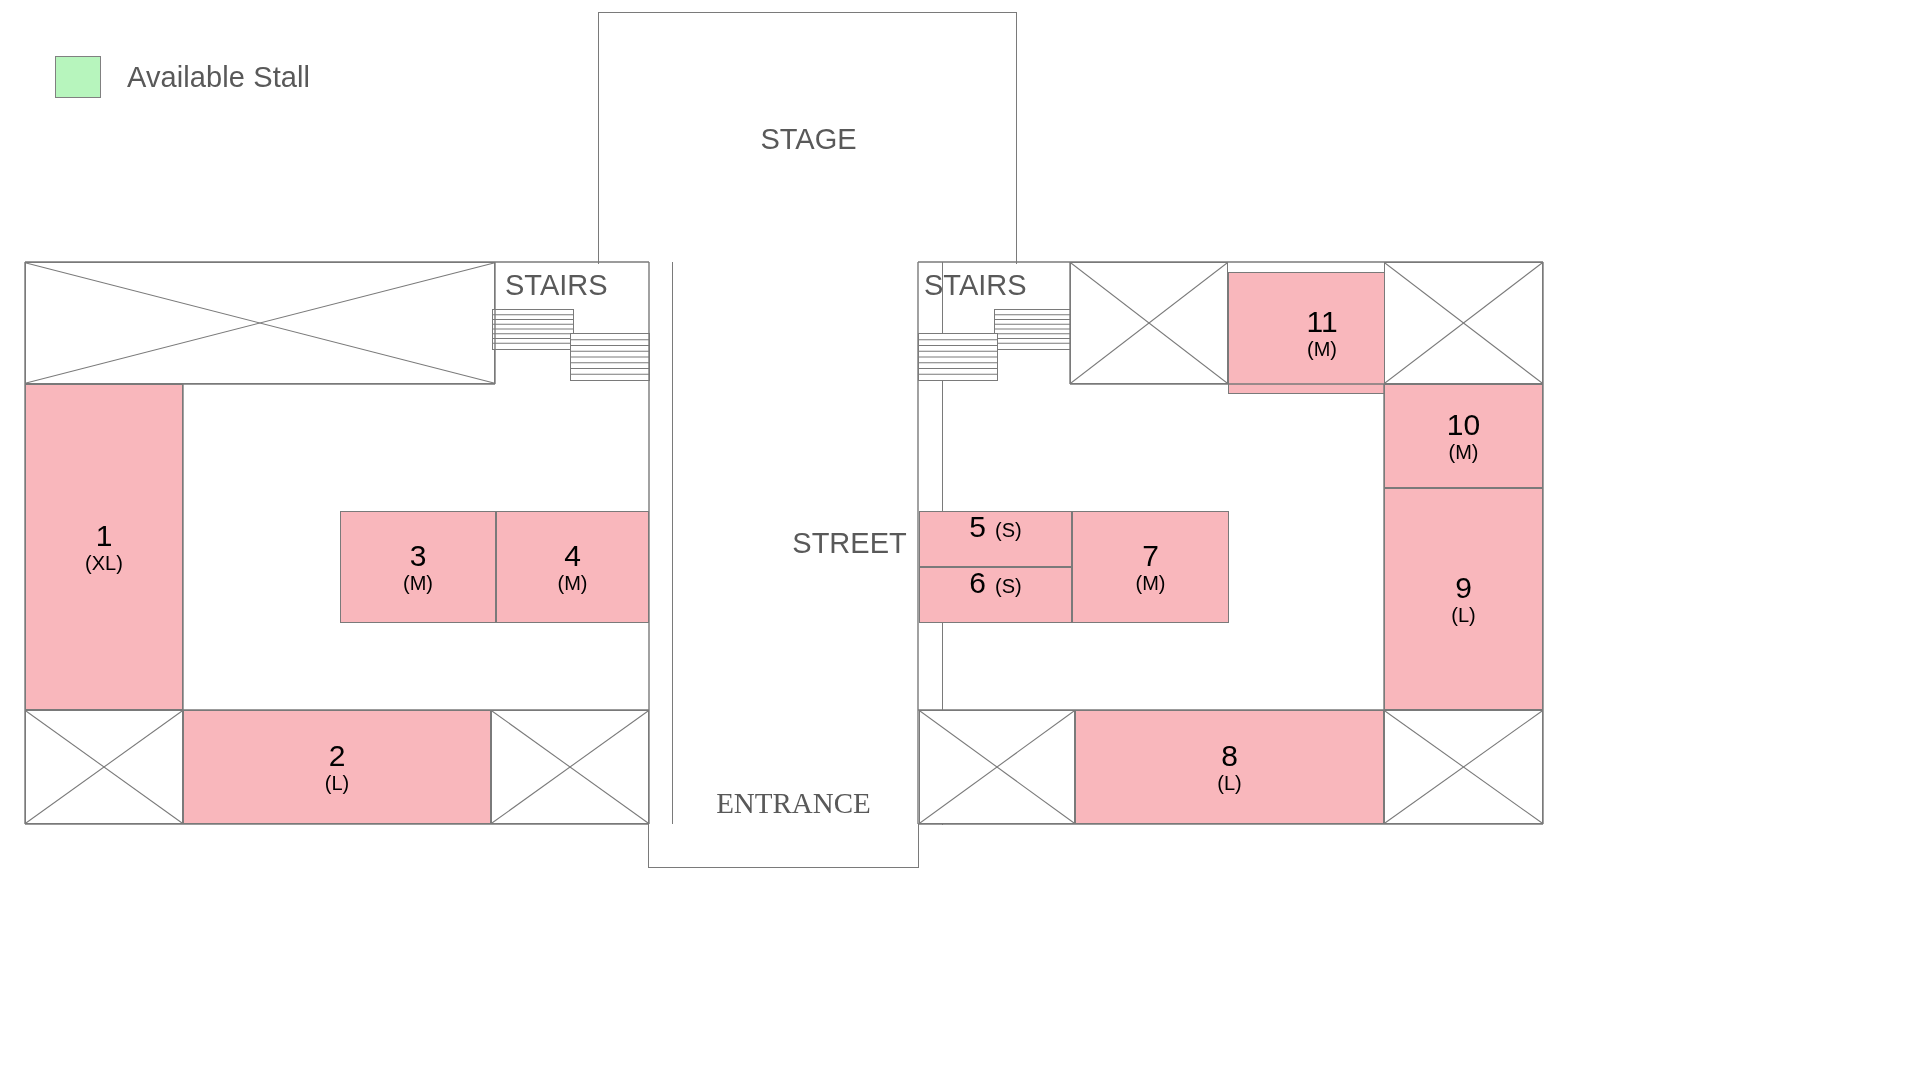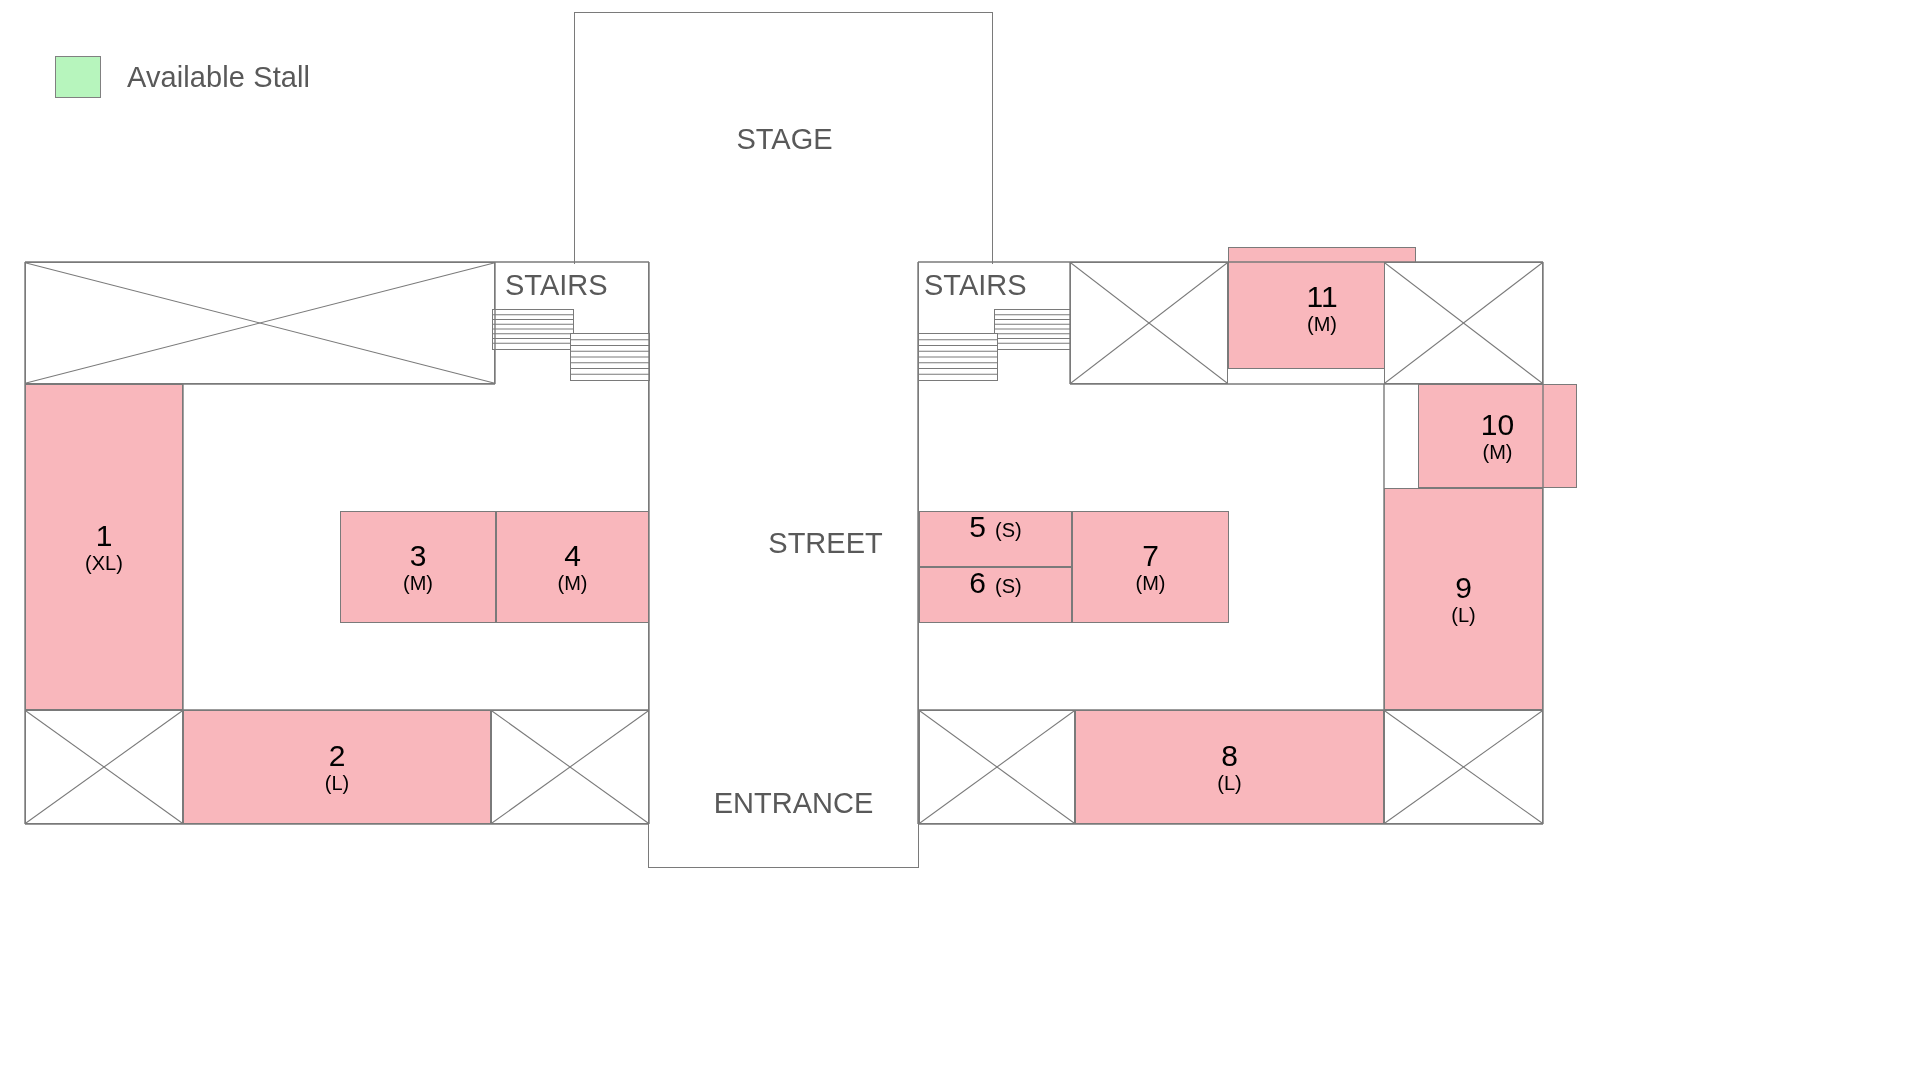--- a/index.html
+++ b/index.html
@@ -37,21 +37,21 @@
 
   
   .stairs-block{position:absolute;box-sizing:border-box;
                 border:1.2px solid #7a7a7a;background:#fff;overflow:hidden;}
   .stairs-block svg{position:absolute;inset:0;width:100%;height:100%;}
   .stairs-block line{stroke:#7a7a7a;stroke-width:1.1;}
 
   
   .outline{position:absolute;box-sizing:border-box;border:1.4px solid #7a7a7a;background:#fff;}
   .no-top{border-top:none;}
-  .no-bottom{border-bottom:none;}
+  .no-bottom{border-bottom:none;margin-left:24px;}
 </style>
 </head>
 <body>
 
 <div id="stage-root">
 
   <div class="legend">
 
     <div class="legend-row">
       <span class="swatch green"></span>
@@ -64,21 +64,21 @@
 
   <div class="outline no-bottom" style="left:574px;top:12px;width:419px;height:252px;">
     <div class="room-label" style="left:0;top:0;width:419px;height:252px;">STAGE</div>
   </div>
 
   <div class="outline no-top no-bottom" style="left:648px;top:262px;width:271px;height:563px;">
     <div class="room-label" style="left:0;top:0;width:271px;height:563px;padding-left:41px;">STREET</div>
   </div>
 
   <div class="outline no-top" style="left:648px;top:824px;width:271px;height:44px;"></div>
-  <div class="room-label" style="left:648px;top:780px;width:291px;height:46px;">ENTRANCE</div>
+  <div class="room-label" style="left:648px;top:780px;width:291px;height:46px;font-family:Liberation Serif, serif;">ENTRANCE</div>
 
   <div class="cell" style="left:25px;top:262px;width:470px;height:122px;">
     <svg class="voidmark" viewBox="0 0 470 122" preserveAspectRatio="none">
       <line x1="0" y1="0" x2="470" y2="122"></line>
         <line x1="470" y1="0" x2="0" y2="122"></line>
     </svg>
   </div>
 
   <div class="cell pink" style="left:25px;top:384px;width:158px;height:326px;">
     <div class="stall-txt">
@@ -174,35 +174,35 @@
     </svg>
   </div>
 
   <div class="cell" style="left:1070px;top:262px;width:158px;height:122px;">
     <svg class="voidmark" viewBox="0 0 158 122" preserveAspectRatio="none">
       <line x1="0" y1="0" x2="158" y2="122"></line>
         <line x1="158" y1="0" x2="0" y2="122"></line>
     </svg>
   </div>
 
-  <div class="cell pink" style="left:1228px;top:247px;width:188px;height:122px;">
+  <div class="cell pink" style="left:1228px;top:272px;width:188px;height:122px;">
     <div class="stall-txt">
       <span class="stall-num">11</span>
       <span class="stall-size">(M)</span>
     </div>
   </div>
 
   <div class="cell" style="left:1384px;top:262px;width:159px;height:122px;">
     <svg class="voidmark" viewBox="0 0 159 122" preserveAspectRatio="none">
       <line x1="0" y1="0" x2="159" y2="122"></line>
         <line x1="159" y1="0" x2="0" y2="122"></line>
     </svg>
   </div>
 
-  <div class="cell pink" style="left:1384px;top:384px;width:159px;height:104px;margin-left:34px;">
+  <div class="cell pink" style="left:1384px;top:384px;width:159px;height:104px;">
     <div class="stall-txt">
       <span class="stall-num">10</span>
       <span class="stall-size">(M)</span>
     </div>
   </div>
 
   <div class="cell pink" style="left:1384px;top:488px;width:159px;height:222px;">
     <div class="stall-txt">
       <span class="stall-num">9</span>
       <span class="stall-size">(L)</span>

